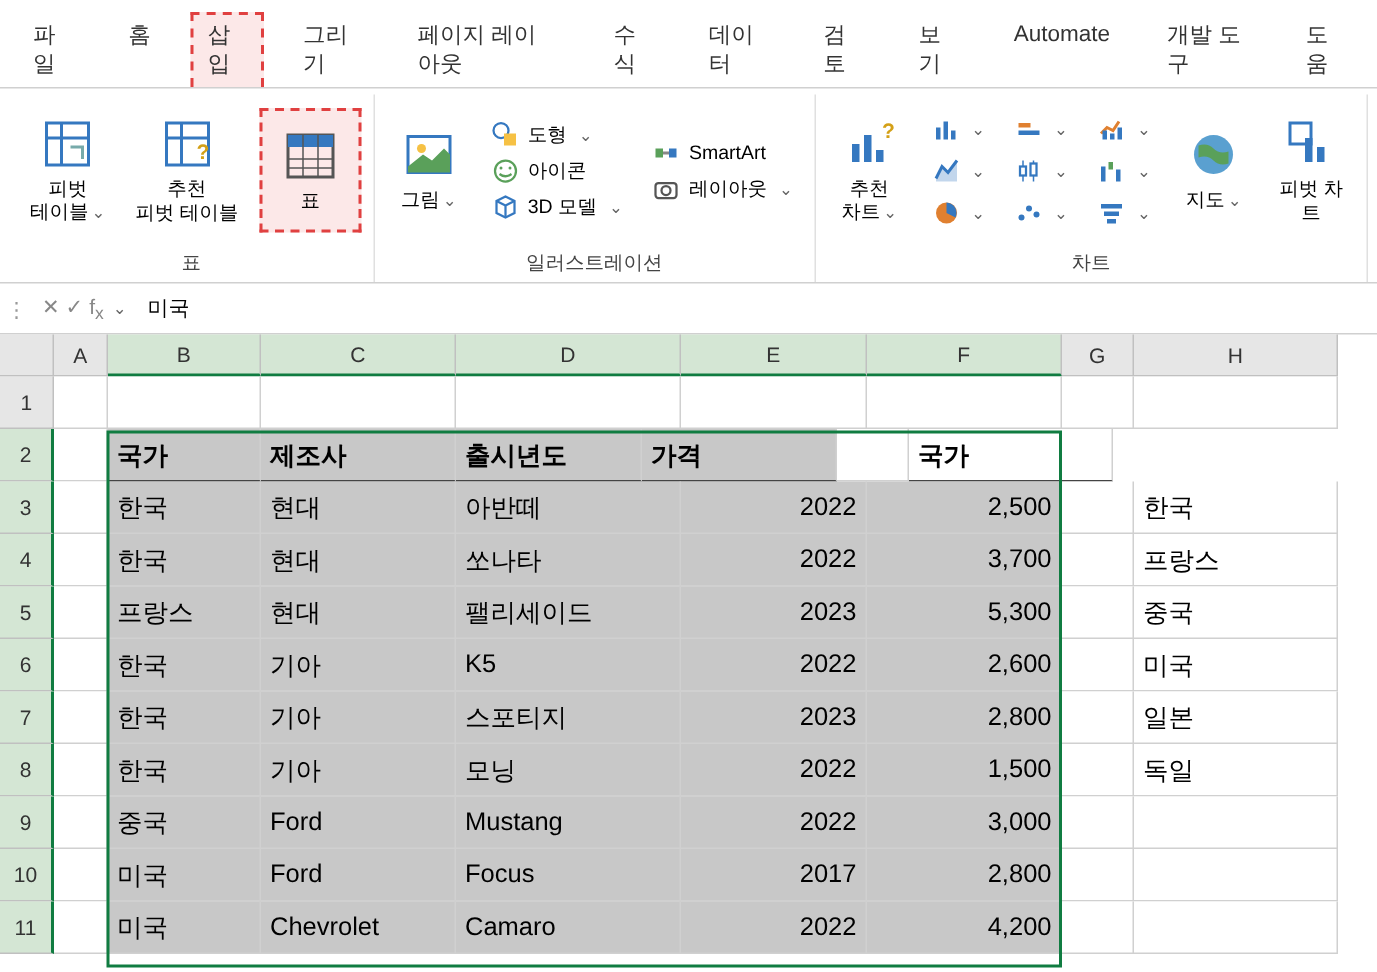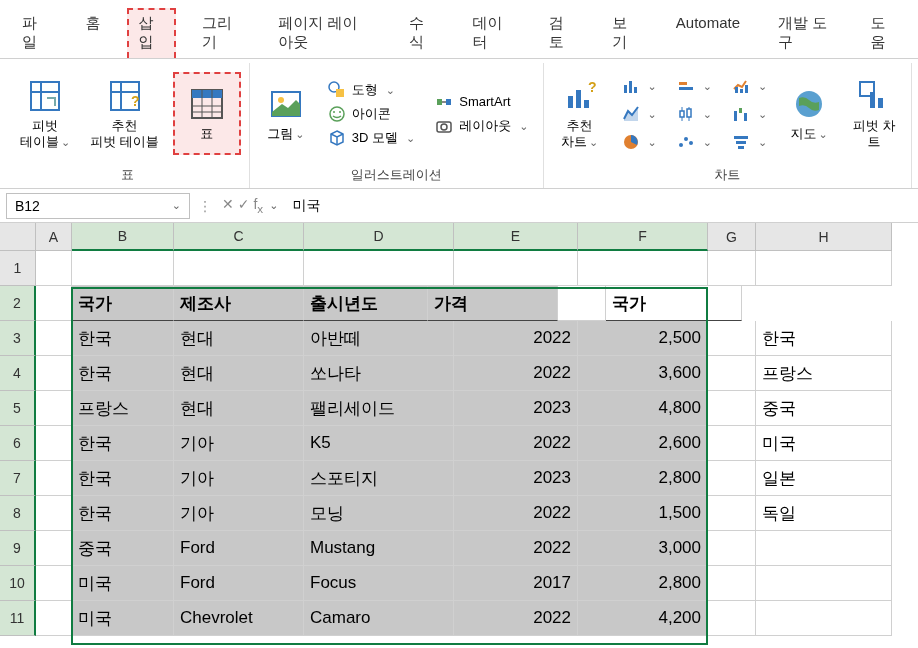--- a/index.html
+++ b/index.html
@@ -497,24 +497,20 @@
         </div>
         <div class="caption">피벗 차트</div>
       </div>
     </div>
     <div class="ribbon-group-label">차트</div>
   </div>
 
 </div>
 
 <div class="formula-row">
-  <div class="namebox">
-    <span>B12</span>
-    <span class="namebox-arrow">⌄</span>
-  </div>
   <span class="formula-sep">⋮</span>
   <div class="formula-btns">
     <span>✕</span>
     <span>✓</span>
     <span style="">f<sub>x</sub></span>
     <span class="dropdown-arrow"></span>
   </div>
   <div class="formula-input">미국</div>
 </div>
 
@@ -580,31 +576,31 @@
             <div class="cell w-F num">2,500</div>
             <div class="cell w-G" style="background: rgb(255, 255, 255);"></div>
             <div class="cell w-H" style="background: rgb(255, 255, 255);">한국</div>
           </div>
           <div class="cell-row selected-range">
             <div class="cell w-A" style="background: rgb(255, 255, 255);"></div>
             <div class="cell w-B">한국</div>
             <div class="cell w-C">현대</div>
             <div class="cell w-D">쏘나타</div>
             <div class="cell w-E num">2022</div>
-            <div class="cell w-F num">3,600</div>
+            <div class="cell w-F num">3,700</div>
             <div class="cell w-G" style="background: rgb(255, 255, 255);"></div>
             <div class="cell w-H" style="background: rgb(255, 255, 255);">프랑스</div>
           </div>
           <div class="cell-row selected-range">
             <div class="cell w-A" style="background: rgb(255, 255, 255);"></div>
             <div class="cell w-B">프랑스</div>
             <div class="cell w-C">현대</div>
             <div class="cell w-D">팰리세이드</div>
             <div class="cell w-E num">2023</div>
-            <div class="cell w-F num">4,800</div>
+            <div class="cell w-F num">5,300</div>
             <div class="cell w-G" style="background: rgb(255, 255, 255);"></div>
             <div class="cell w-H" style="background: rgb(255, 255, 255);">중국</div>
           </div>
           <div class="cell-row selected-range">
             <div class="cell w-A" style="background: rgb(255, 255, 255);"></div>
             <div class="cell w-B">한국</div>
             <div class="cell w-C">기아</div>
             <div class="cell w-D">K5</div>
             <div class="cell w-E num">2022</div>
             <div class="cell w-F num">2,600</div>

